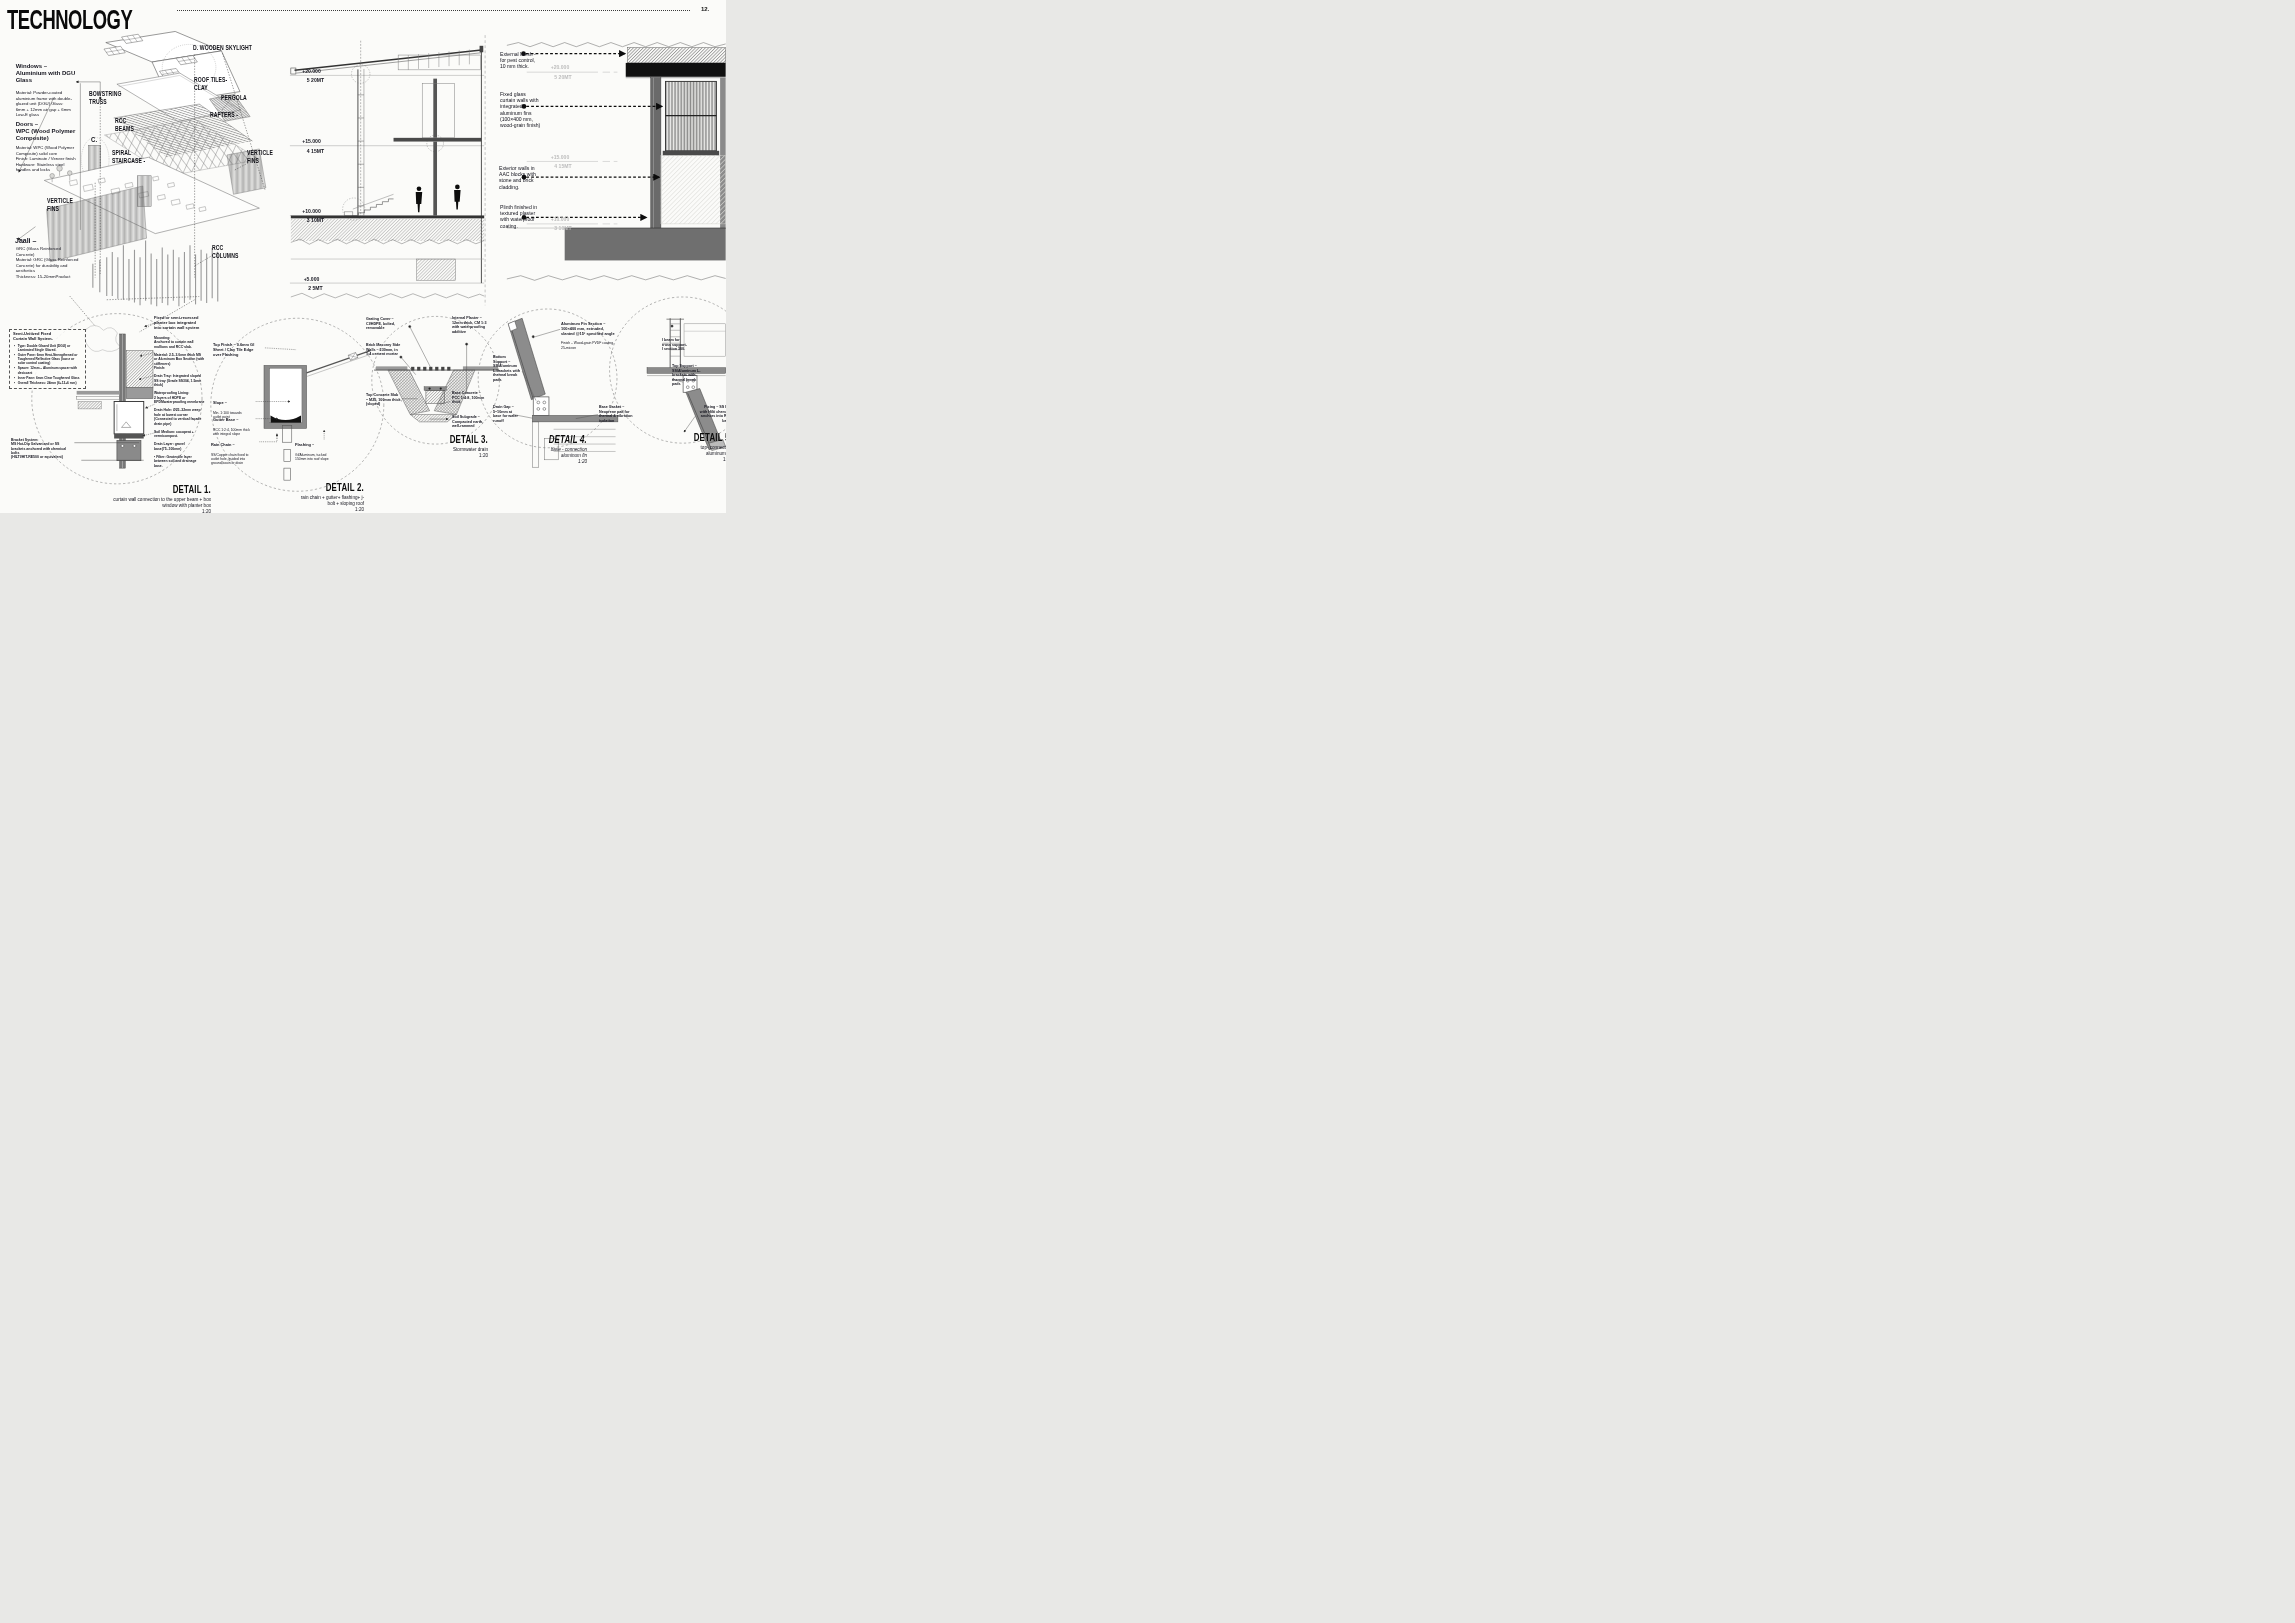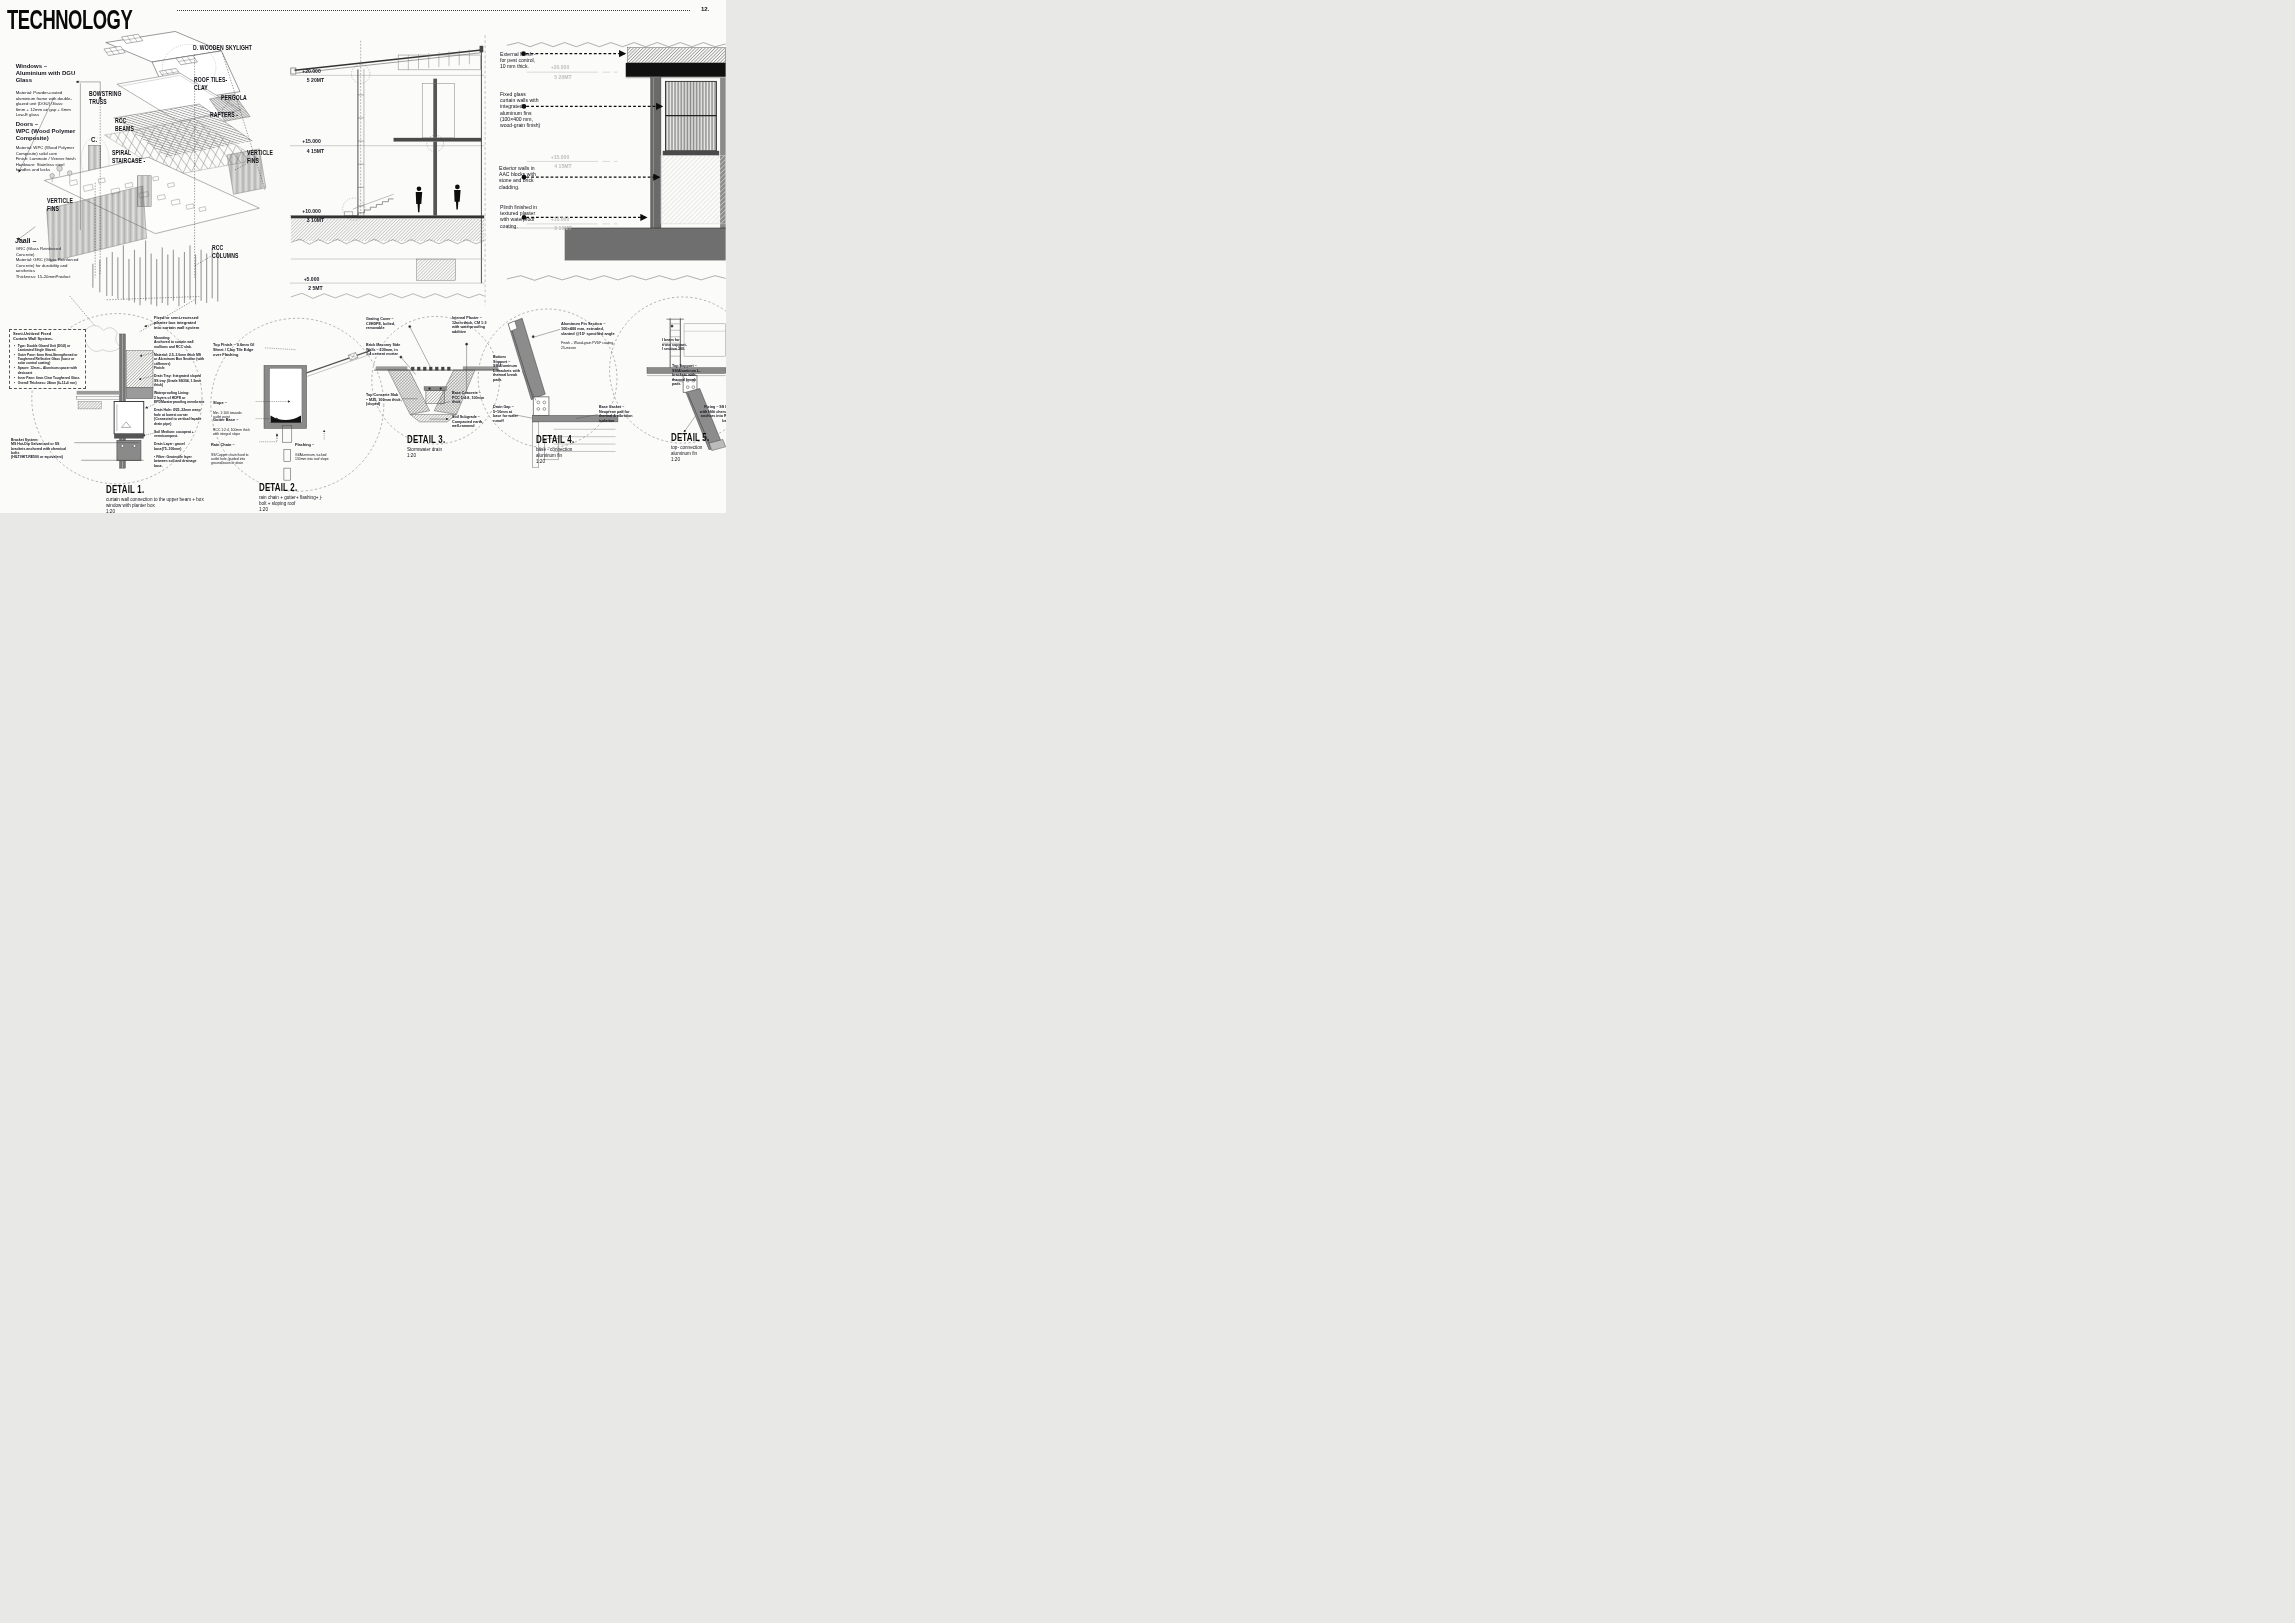--- a/index.html
+++ b/index.html
@@ -20,21 +20,21 @@
   .note{position:absolute;font-size:5.1px;line-height:1.22;color:#12121c;white-space:pre-line;}
   .lb{position:absolute;font-size:3.7px;font-weight:bold;line-height:1.24;color:#14141e;white-space:pre-line;}
   .lbr{font-size:3.4px;font-weight:normal;white-space:pre-line;line-height:1.3;}
   .pn{font-size:3.4px;font-weight:bold;line-height:1.3;color:#15151f;white-space:pre-line;}
   .pncol{position:absolute;left:154px;top:336px;width:54px;display:flex;flex-direction:column;gap:3.7px;}
   .box1{position:absolute;left:9.3px;top:329px;width:69px;border:0.5px dashed #555;padding:2.3px 2.8px;background:rgba(251,251,249,.85);}
   .box1 .bt{font-weight:bold;font-size:4px;line-height:1.2;white-space:pre-line;}
   .box1 ul{margin:1.9px 0 0 0;padding:0 0 0 4.6px;list-style:none;}
   .box1 li{font-size:3.2px;font-weight:bold;line-height:1.3;margin-bottom:0.9px;position:relative;}
   .box1 li::before{content:"•";position:absolute;left:-3.7px;}
-  .cap{position:absolute;}
+  .cap{position:absolute;text-align:right;}
   .capT{display:inline-block;font-weight:bold;font-size:7.9px;letter-spacing:0.2px;color:#0c0c0c;
         transform:scaleY(1.3);transform-origin:right top;}
   .capL{font-size:4.6px;line-height:1.35;color:#15151f;margin-top:3.7px;white-space:pre-line;}
 </style>
 </head>
 <body>
 
 <div id="canvas">
 
   <svg class="layer" viewBox="0 0 1568 1109">
@@ -660,21 +660,21 @@
 thermal break
 pads</div>
   <div class="lb t" style="left:493px;top:405px;width:36px;">Drain Gap –
 5–10mm at
 base for water
 runoff</div>
   <div class="lb t" style="left:599px;top:405px;width:45px;">Base Gasket –
 Neoprene pad for
 thermal &amp; vibration
 isolation</div>
-  <div class="cap" style="left:536px;top:434px;width:63px;">
+  <div class="cap" style="left:524px;top:434px;width:63px;font-style:italic;">
     <div class="capT">DETAIL 4.</div>
     <div class="capL t">base - connection
 aluminum fin
 1:20</div>
   </div>
 
   <div class="lb t" style="left:662px;top:338px;width:43px;">I beam for
 truss support-
 I section 300.</div>
   <div class="lb t" style="left:672px;top:364px;width:45px;">Top Support –

